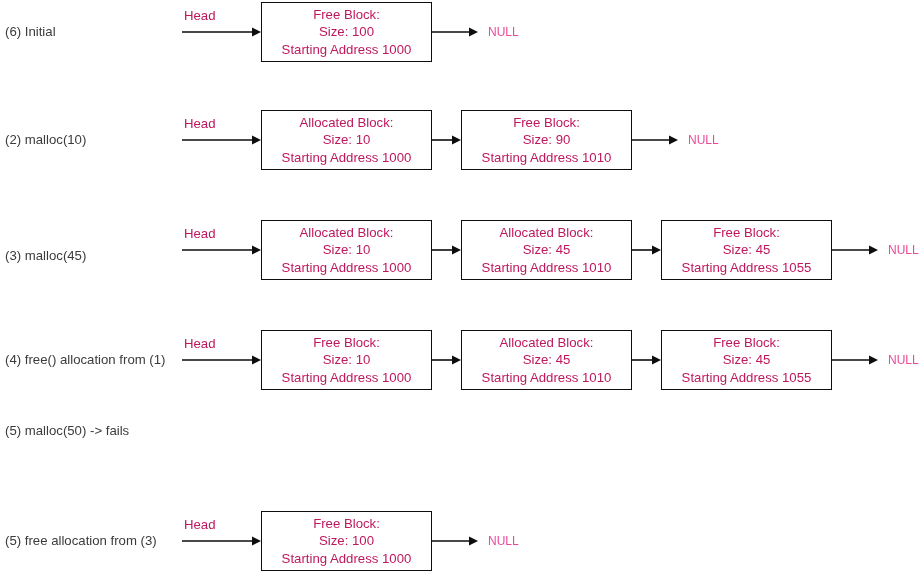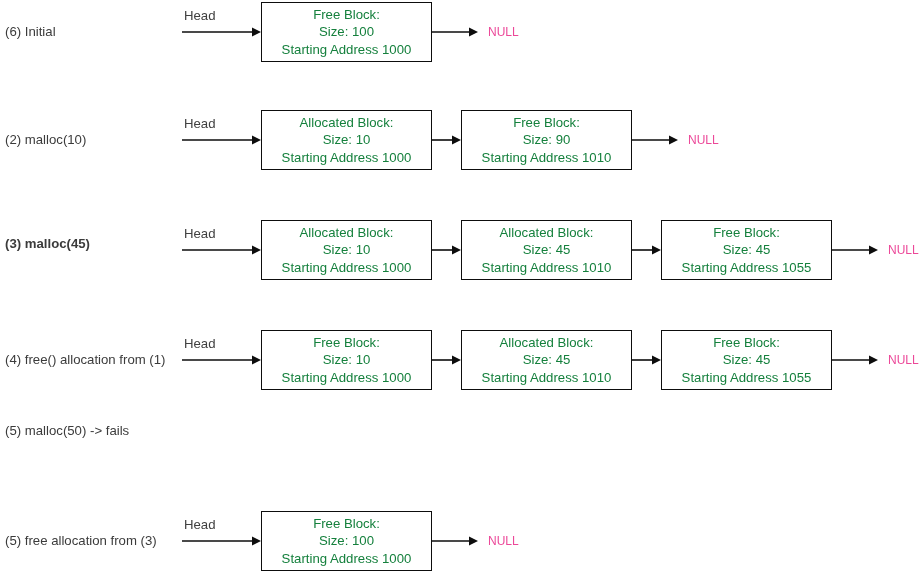--- a/index.html
+++ b/index.html
@@ -32,37 +32,37 @@
     left: 5px;
     font-size: 13.2px;
     line-height: 16px;
     color: #3b3b3b;
     white-space: nowrap;
   }
   .head-label {
     position: absolute;
     font-size: 13.2px;
     line-height: 15px;
-    color: #404040;
+    color: #be185d;
     white-space: nowrap;
   }
   .block {
     position: absolute;
     box-sizing: border-box;
     border: 1.6px solid #0d0d0d;
     background: #ffffff;
     display: flex;
     flex-direction: column;
     align-items: center;
     justify-content: center;
   }
   .block-line {
     font-size: 13.2px;
     line-height: 17.5px;
-    color: #15803d;
+    color: #be185d;
     white-space: nowrap;
     text-align: center;
   }
   .null-label {
     position: absolute;
     font-size: 12px;
     line-height: 16px;
     color: #ec4899;
     white-space: nowrap;
   }
@@ -121,21 +121,21 @@
         <div class="block-line">Size: 90</div>
         <div class="block-line">Starting Address 1010</div>
       </div>
       <svg class="arrow-svg" width="46" height="14" style="left: 632px; top: 23px;">
         <line x1="0" y1="7" x2="38" y2="7"></line>
         <polygon points="37,2.5 46,7 37,11.5"></polygon>
       </svg>
       <div class="null-label" style="left: 688px; top: 22px;">NULL</div>
     </div>
     <div class="row" style="top: 220px; height: 60px;">
-      <div class="step-label" style="top: 16px; font-weight: bold;">(3) malloc(45)</div>
+      <div class="step-label" style="top: 28px;">(3) malloc(45)</div>
       <div class="head-label" style="left: 184px; top: 6px;">Head</div>
       <svg class="arrow-svg" width="79" height="14" style="left: 182px; top: 23px;">
         <line x1="0" y1="7" x2="71" y2="7"></line>
         <polygon points="70,2.5 79,7 70,11.5"></polygon>
       </svg>
       <div class="block" style="left: 261px; top: 0px; width: 171px; height: 60px;">
         <div class="block-line">Allocated Block:</div>
         <div class="block-line">Size: 10</div>
         <div class="block-line">Starting Address 1000</div>
       </div>

